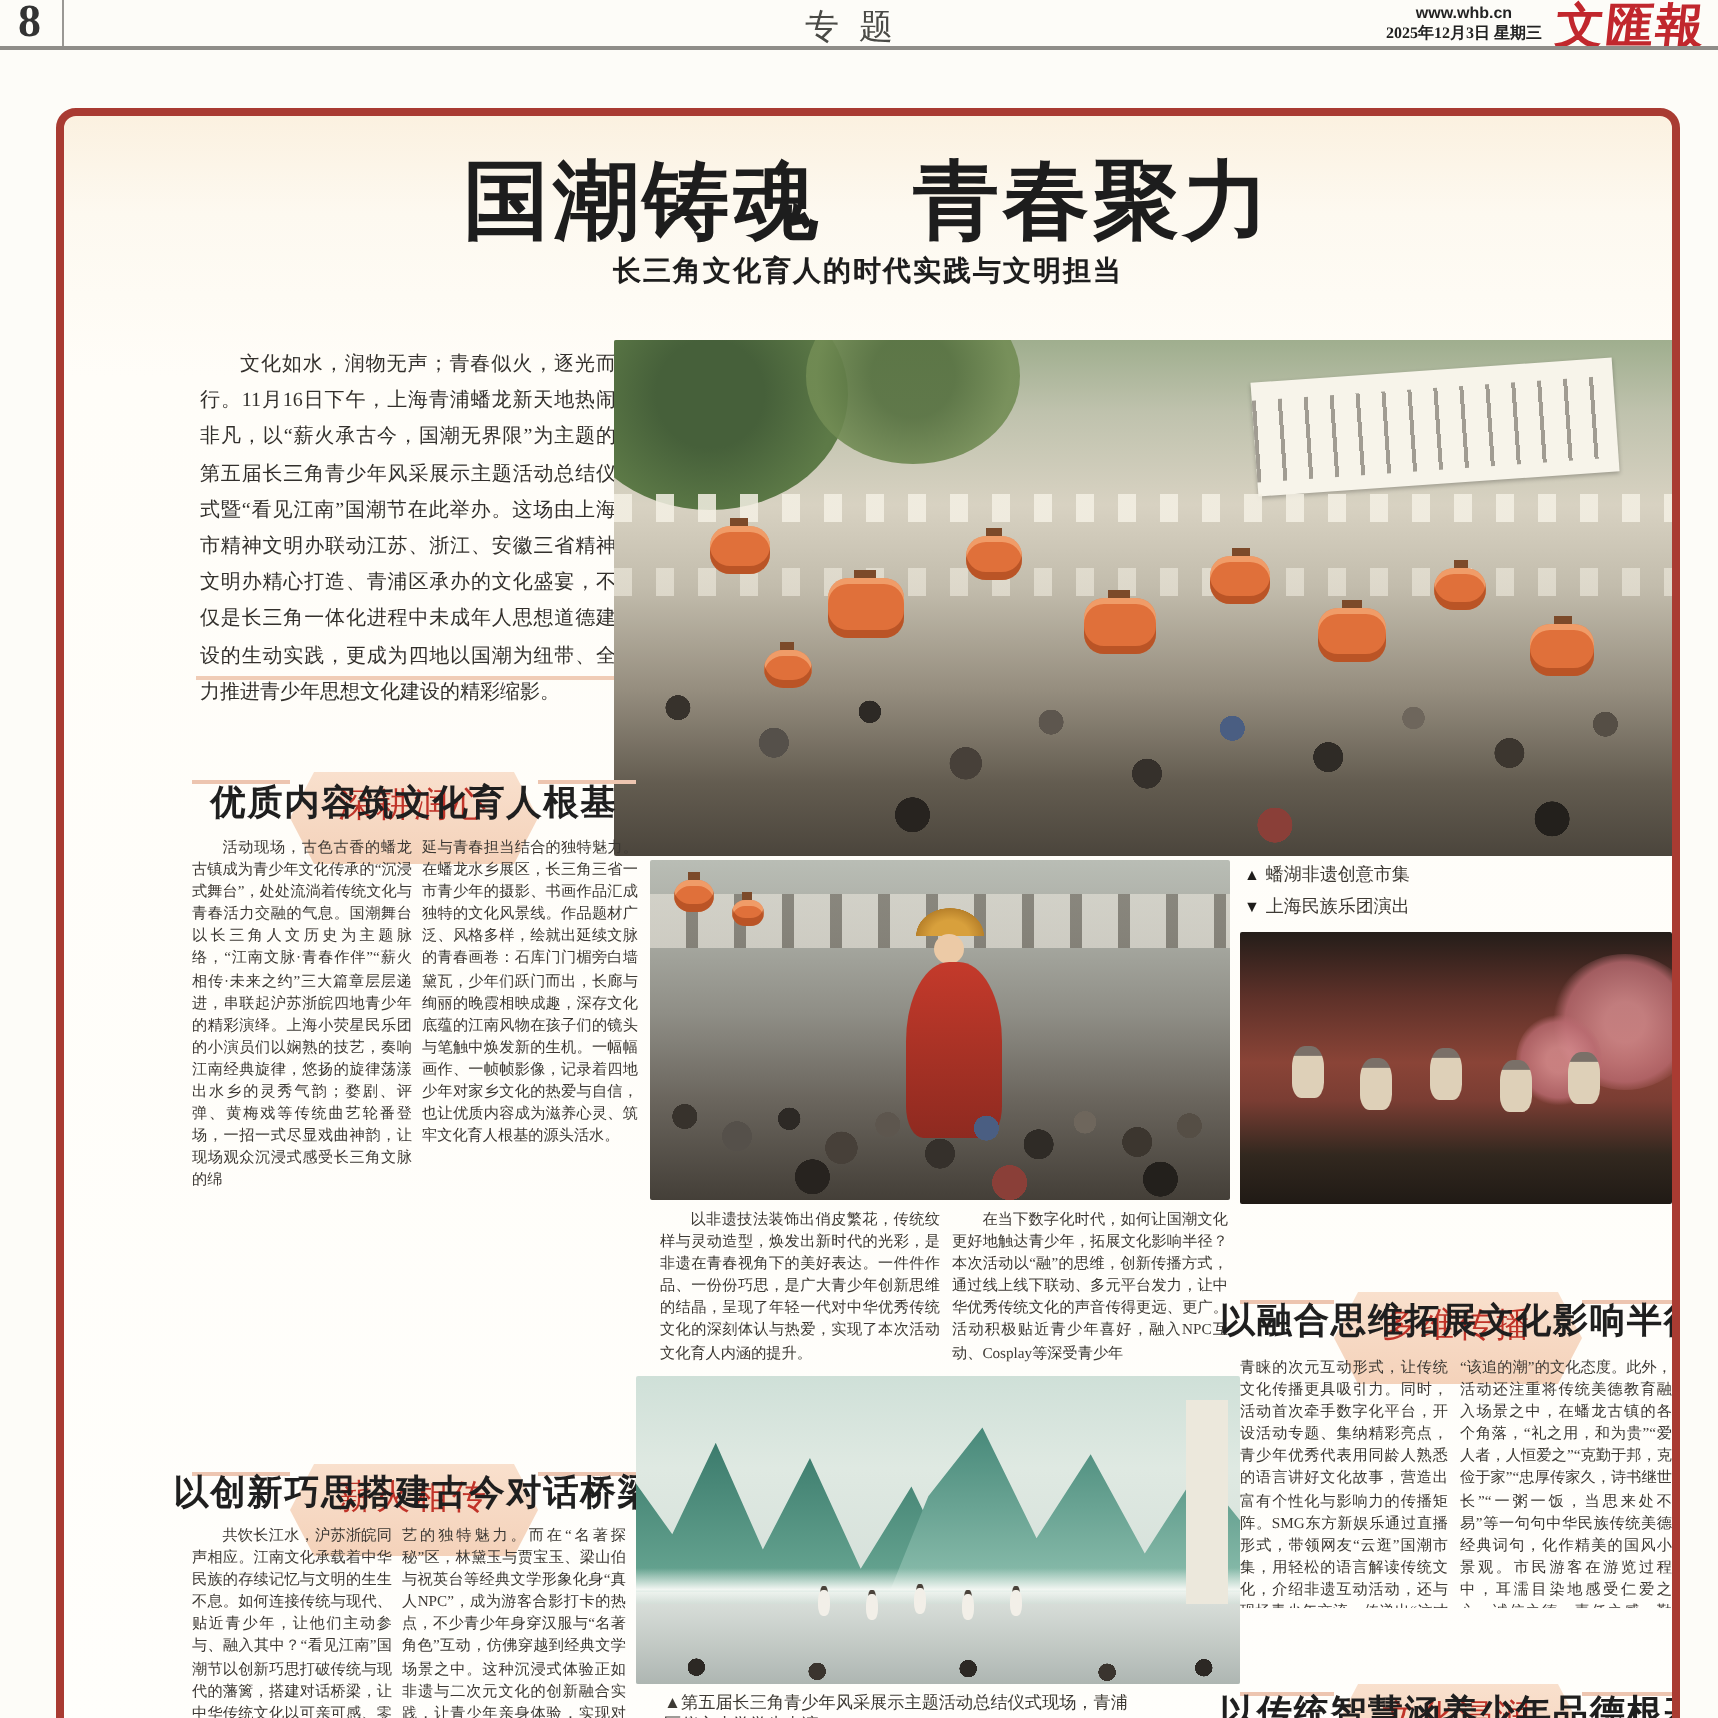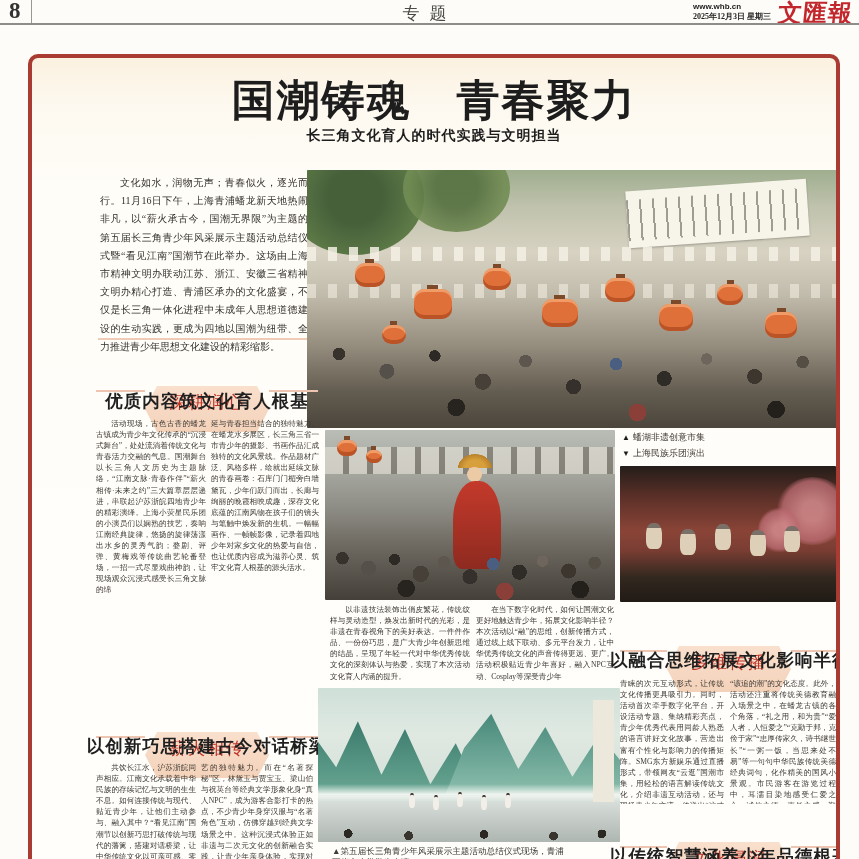--- a/index.html
+++ b/index.html
@@ -5,21 +5,21 @@
   * { margin:0; padding:0; box-sizing:border-box; }
   html,body { width:859px; height:859px; overflow:hidden; background:#ffffff; }
   body { font-family:"Liberation Serif", serif; color:#2a2a2a; }
   .page { position:relative; width:859px; height:859px; background:#fdfcf8; }
 
   
   .masthead { position:absolute; left:0; top:0; width:859px; height:27px; }
   .masthead .rule { position:absolute; left:0; top:23px; width:859px; height:2px; background:#8f8d89; }
   .page-num { position:absolute; left:9px; top:-2px; font-size:23px; font-weight:bold; color:#333; padding-right:10px; border-right:1px solid #9a9894; height:25px; line-height:26px; }
   .section-title { position:absolute; left:0; right:0; top:2px; text-align:center; font-size:17px; letter-spacing:10px; color:#4a4a46; font-family:"Liberation Sans", sans-serif; }
-  .mast-right { position:absolute; right:88px; top:2px; text-align:left; line-height:10px; }
+  .mast-right { position:absolute; right:88px; top:2px; text-align:center; line-height:10px; }
   .mast-site { font-size:8px; font-weight:bold; color:#222; font-family:"Liberation Sans", sans-serif; }
   .mast-date { font-size:8px; font-weight:bold; color:#222; }
   .paper-logo { position:absolute; right:6px; top:-3px; font-size:24px; font-weight:900; color:#c1272d; transform:skewX(-6deg); letter-spacing:1px; }
 
   
   .frame { position:absolute; left:28px; top:54px; width:812px; height:820px; border:4px solid #a93b32; border-radius:10px;
            background:linear-gradient(180deg,#fbf1e0 0%,#fdf9f0 6%,#fffdf8 16%,#fffefb 100%); overflow:hidden; }
 
   .headline { position:absolute; left:0; right:0; top:14px; text-align:center; font-family:"Liberation Sans", sans-serif;
               font-size:43px; font-weight:900; color:#1d1d1d; letter-spacing:2px; }

